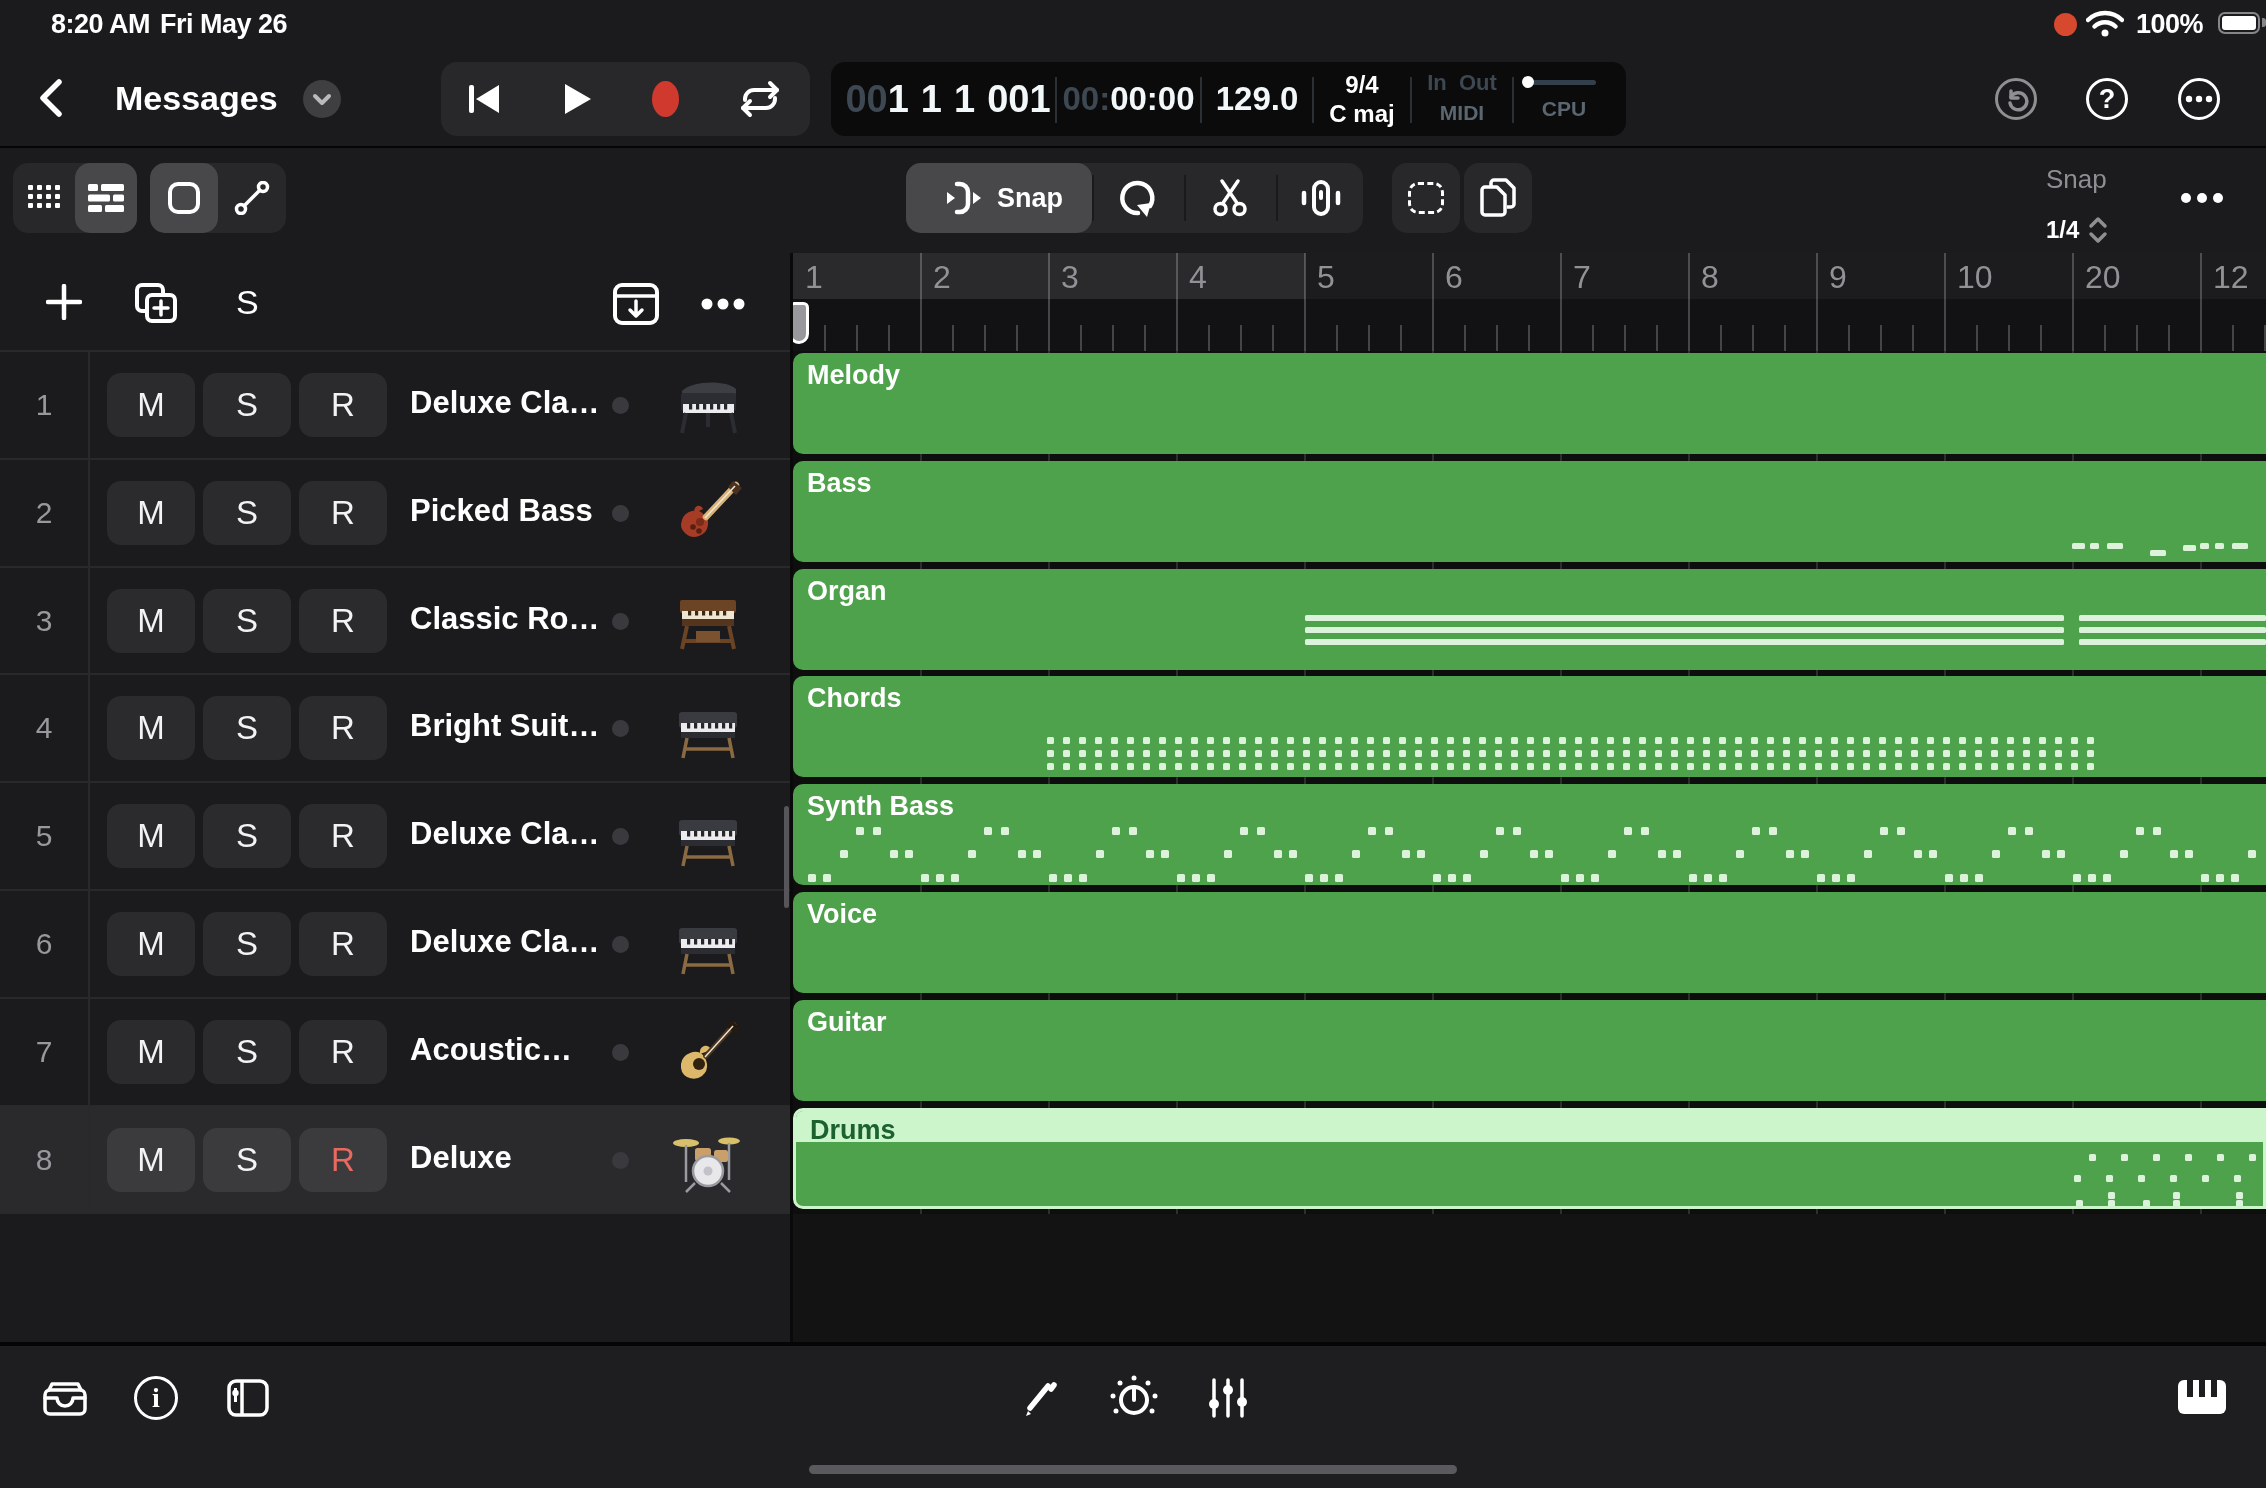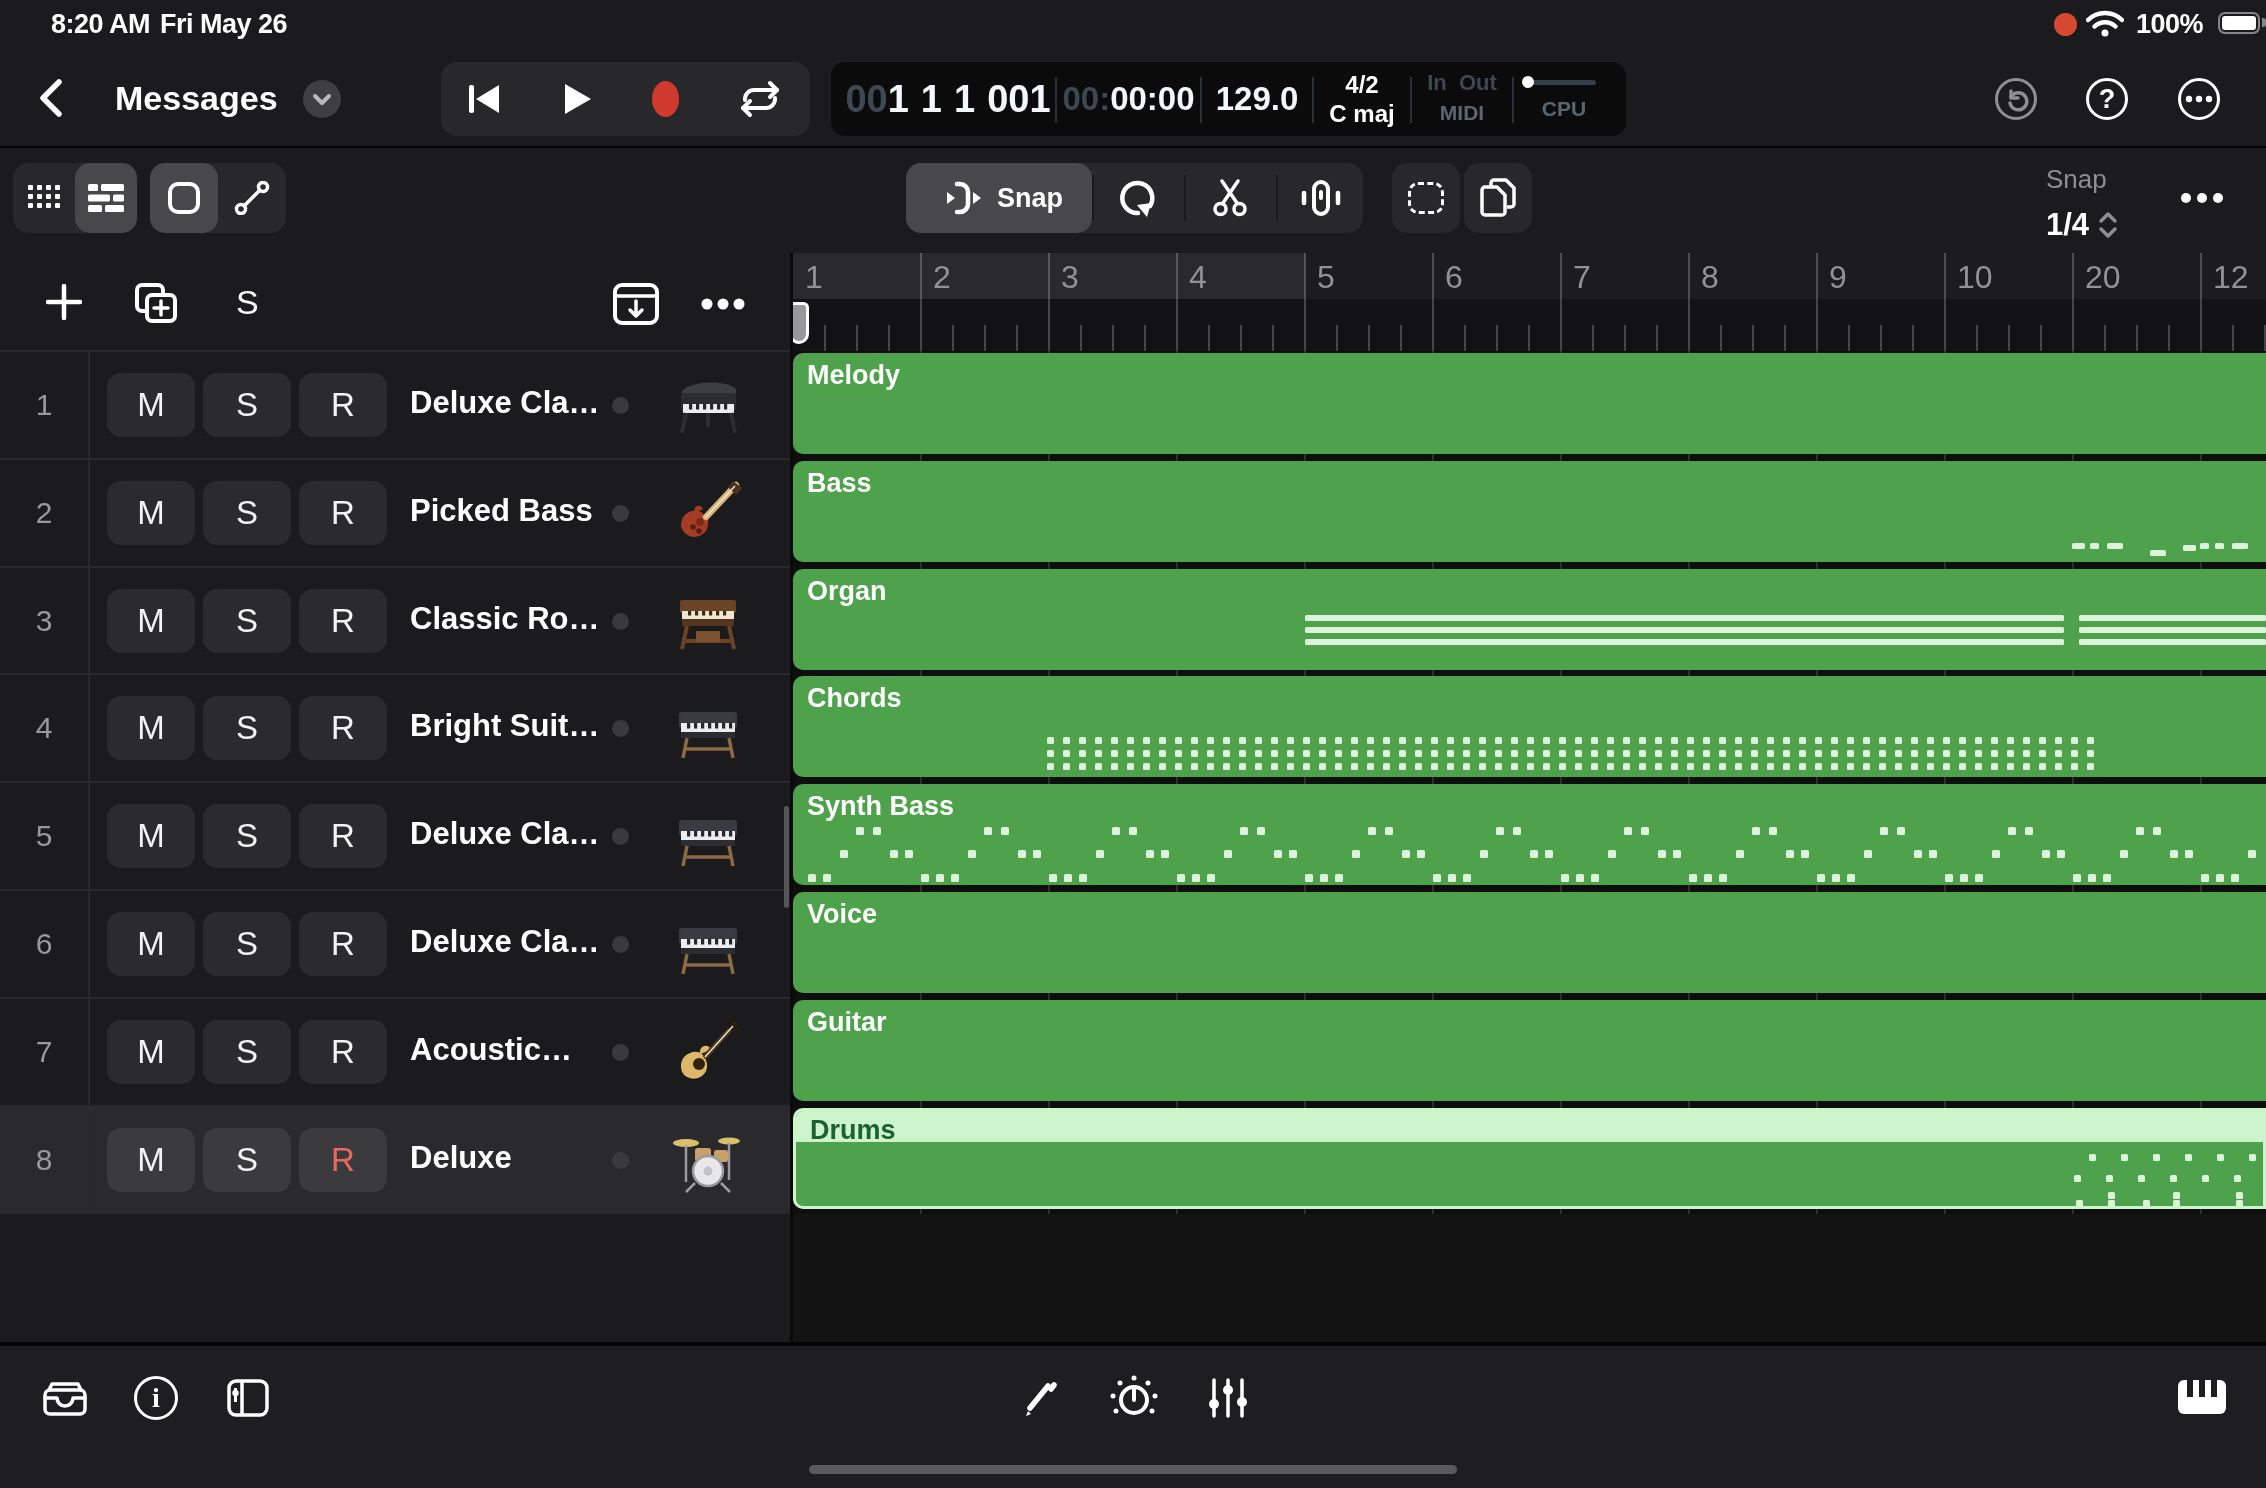--- a/index.html
+++ b/index.html
@@ -112,21 +112,21 @@
       <div class="abs" style="left:226px;top:0;width:143px;height:74px;display:flex;align-items:center;justify-content:center;font-size:33px;">
         <span class="lcd-dim">00:</span>
           <span class="lcd-bright">00:00</span>
       </div>
       <div class="lcd-div" style="left:369px;"></div>
       <div class="abs" style="left:371px;top:0;width:110px;height:74px;display:flex;align-items:center;justify-content:center;font-size:33px;">
         <span class="lcd-bright">129.0</span>
       </div>
       <div class="lcd-div" style="left:481px;"></div>
       <div class="abs" style="left:483px;top:8px;width:96px;height:60px;text-align:center;font-size:24px;font-weight:700;line-height:29px;">
-        <div>4/2</div>
+        <div>9/4</div>
         <div>C maj</div>
       </div>
       <div class="lcd-div" style="left:579px;"></div>
       <div class="abs" style="left:581px;top:8px;width:100px;height:60px;text-align:center;">
         <div style="font-size:22px;font-weight:700;color:#3d4852;"><span>In</span>&nbsp;&nbsp;<span>Out</span></div>
         <div class="lcd-label" style="margin-top:5px;">MIDI</div>
       </div>
       <div class="lcd-div" style="left:681px;"></div>
       <div class="abs" style="left:683px;top:8px;width:100px;height:60px;text-align:center;">
         <div style="position:relative;height:24px;">
@@ -256,21 +256,21 @@
           <g fill="none" stroke="#fff" stroke-width="3.5" stroke-linejoin="round">
             <path d="M12 10 V6 a3 3 0 0 1 3 -3 h12 l8 8 v16 a3 3 0 0 1 -3 3 h-4"></path>
             <path d="M3 13 a3 3 0 0 1 3 -3 h12 l8 8 v17 a3 3 0 0 1 -3 3 H6 a3 3 0 0 1 -3 -3 Z"></path>
           </g>
         </svg>
       </div>
     </div>
 
     <div class="abs" style="left:2046px;top:16px;">
       <div style="font-size:26px;color:#8e8e93;">Snap</div>
-      <div style="font-size:31px;font-weight:700;margin-top:12px;display:flex;align-items:center;gap:8px;">
+      <div style="font-size:24px;font-weight:700;margin-top:20px;display:flex;align-items:center;gap:8px;">
         <span>1/4</span>
         <svg width="22" height="30" viewBox="0 0 22 30">
           <polyline points="4,11 11,4 18,11" fill="none" stroke="#8e8e93" stroke-width="3.5" stroke-linejoin="round" stroke-linecap="round"></polyline>
           <polyline points="4,19 11,26 18,19" fill="none" stroke="#8e8e93" stroke-width="3.5" stroke-linejoin="round" stroke-linecap="round"></polyline>
         </svg>
       </div>
     </div>
     <svg class="abs" style="left:2180px;top:44px;" width="44" height="12" viewBox="0 0 44 12">
       <circle cx="6" cy="6" r="5" fill="#fff"></circle>
         <circle cx="22" cy="6" r="5" fill="#fff"></circle>

